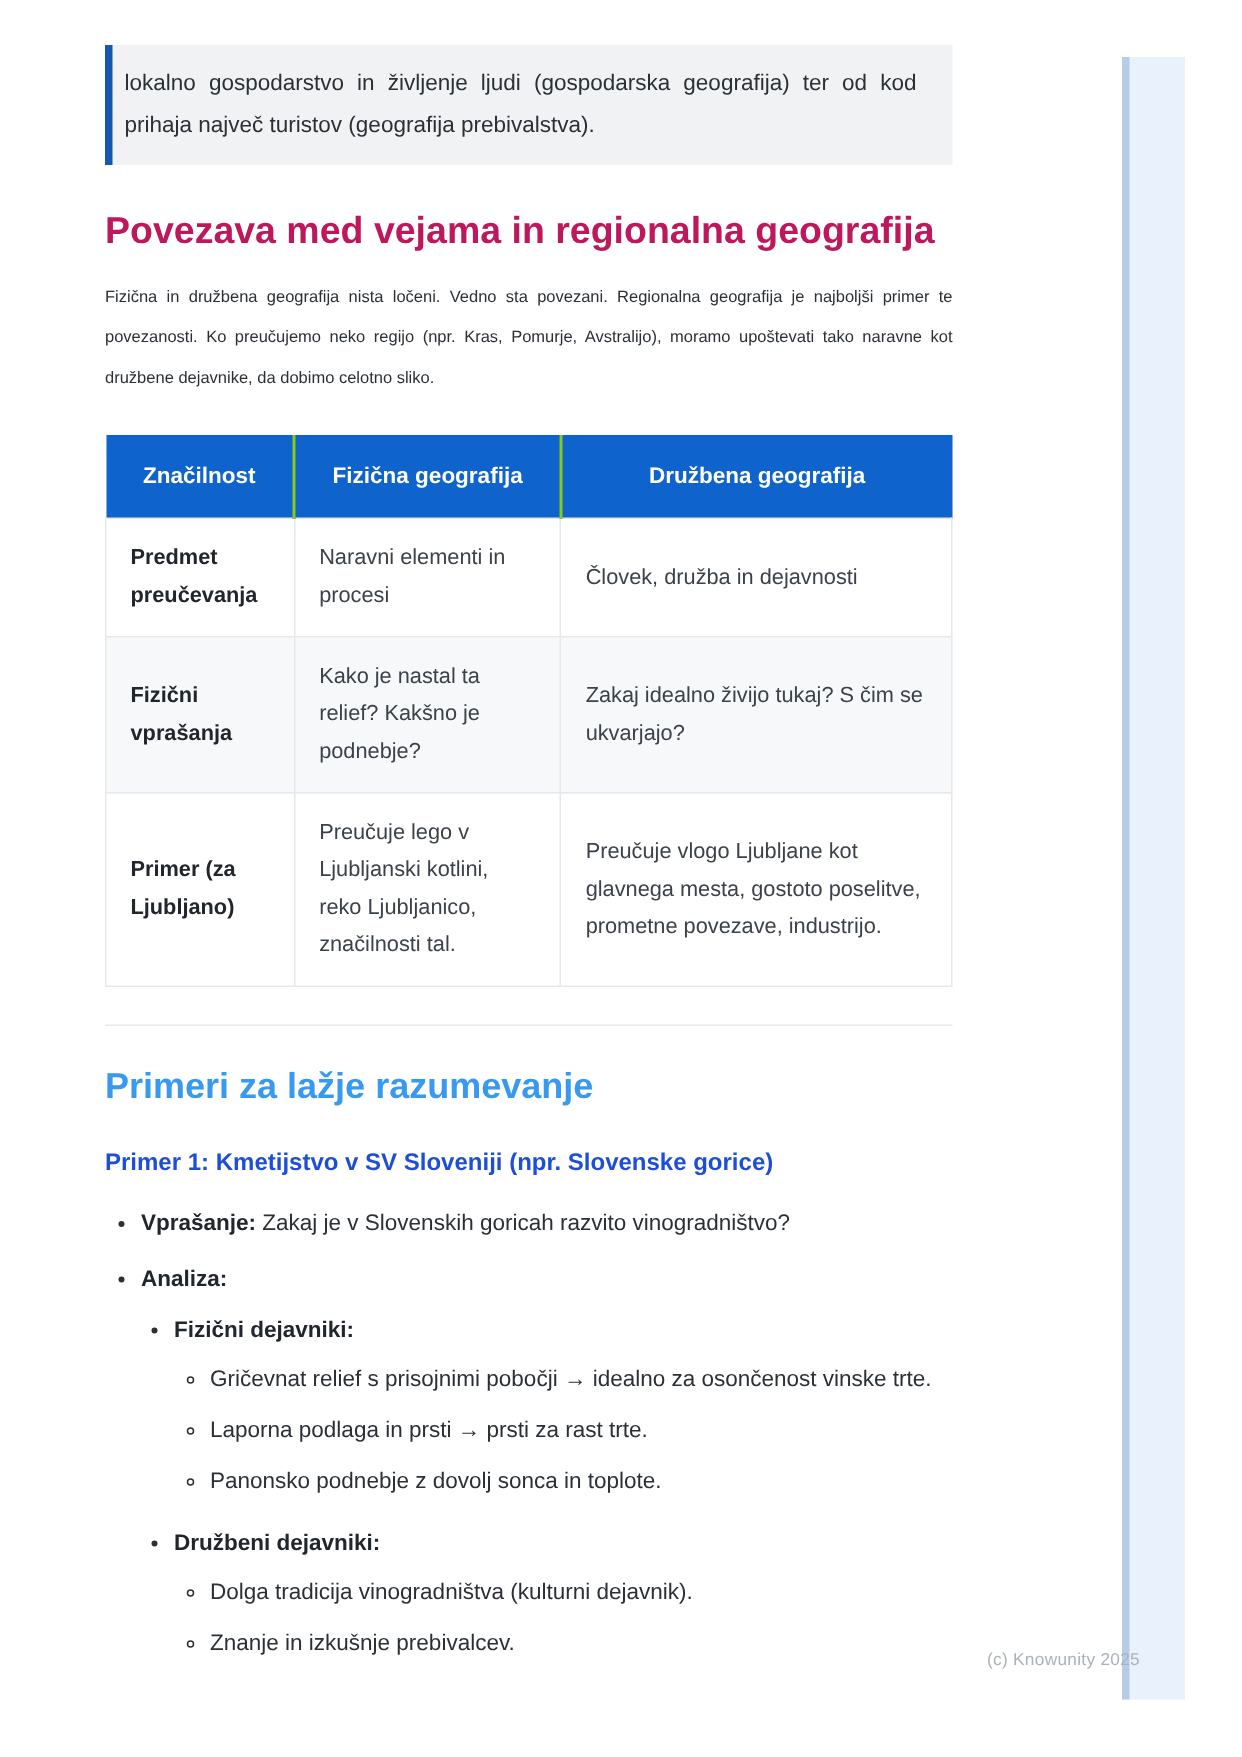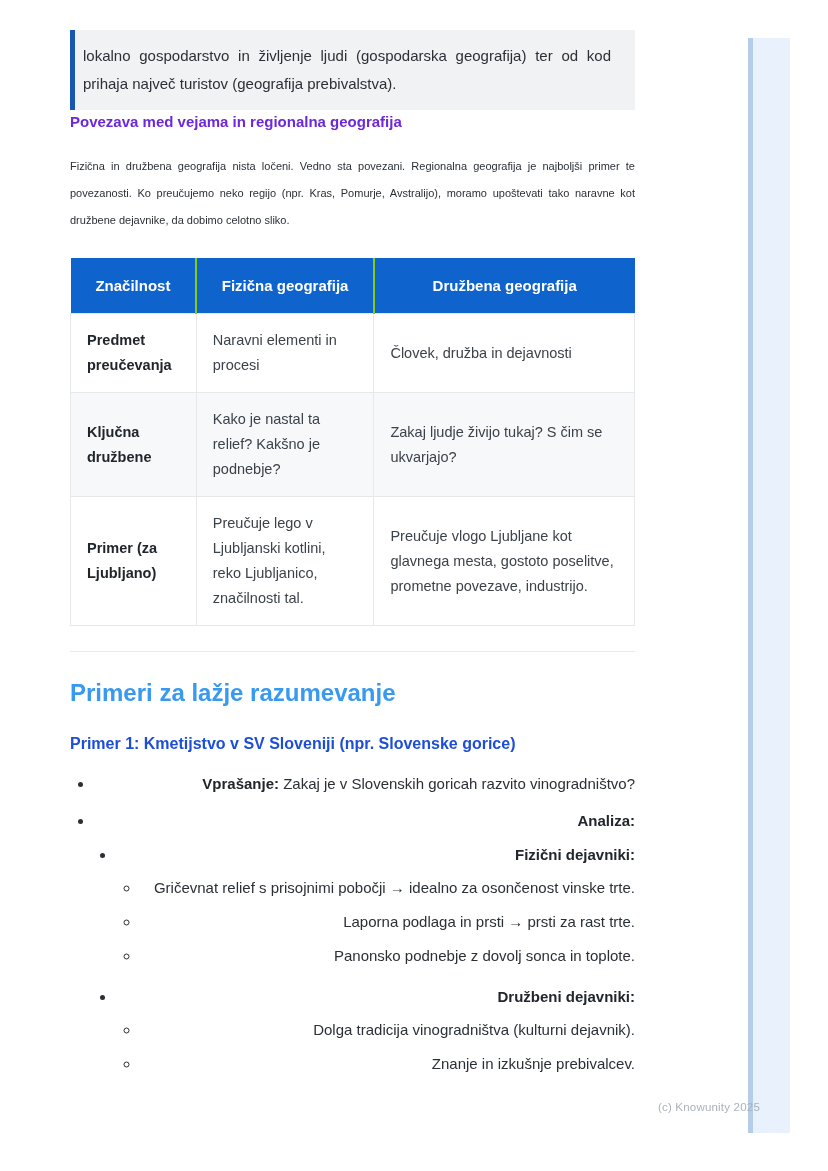--- a/index.html
+++ b/index.html
@@ -31,23 +31,24 @@
     background: #f0f2f4;
     border-left: 5px solid #1757ae;
     padding: 12px 24px 12px 8px;
     box-sizing: border-box;
     font-size: 15px;
     line-height: 28px;
     text-align: justify;
     color: #2b3036;
   }
   .h3 {
-    font-size: 15px;
-    font-weight: bold;
-    color: #6d28d9;
+    margin-top: 32px;
+    font-size: 25px;
+    font-weight: bold;
+    color: #be185d;
     line-height: 24px;
   }
   .para {
     margin-top: 19px;
     font-size: 11px;
     line-height: 27px;
     text-align: justify;
     color: #2b3036;
   }
   table.compare {
@@ -93,21 +94,21 @@
     color: #3799ef;
     line-height: 30px;
   }
   .subheading {
     margin-top: 25px;
     font-size: 16px;
     font-weight: bold;
     color: #1d4ed8;
     line-height: 22px;
   }
-  ul { margin: 0; text-align: right; }
+  ul { margin: 0; }
   ul.l1 {
     margin-top: 16px;
     padding-left: 24px;
     list-style: disc;
   }
   ul.l1 > li { font-size: 15px; line-height: 26px; margin-bottom: 11px; }
   ul.l2 {
     margin-top: 8px;
     padding-left: 22px;
     list-style: disc;
@@ -166,23 +167,23 @@
         <th>Družbena geografija</th>
       </tr>
     </thead>
     <tbody>
       <tr>
         <td class="rowlabel">Predmet preučevanja</td>
         <td>Naravni elementi in procesi</td>
         <td>Človek, družba in dejavnosti</td>
       </tr>
       <tr class="alt">
-        <td class="rowlabel">Ključna družbene</td>
+        <td class="rowlabel">Fizični vprašanja</td>
         <td>Kako je nastal ta relief? Kakšno je podnebje?</td>
-        <td>Zakaj ljudje živijo tukaj? S čim se ukvarjajo?</td>
+        <td>Zakaj idealno živijo tukaj? S čim se ukvarjajo?</td>
       </tr>
       <tr>
         <td class="rowlabel">Primer (za Ljubljano)</td>
         <td>Preučuje lego v Ljubljanski kotlini, reko Ljubljanico, značilnosti tal.</td>
         <td>Preučuje vlogo Ljubljane kot glavnega mesta, gostoto poselitve, prometne povezave, industrijo.</td>
       </tr>
     </tbody>
   </table>
 
   <hr class="divider">

